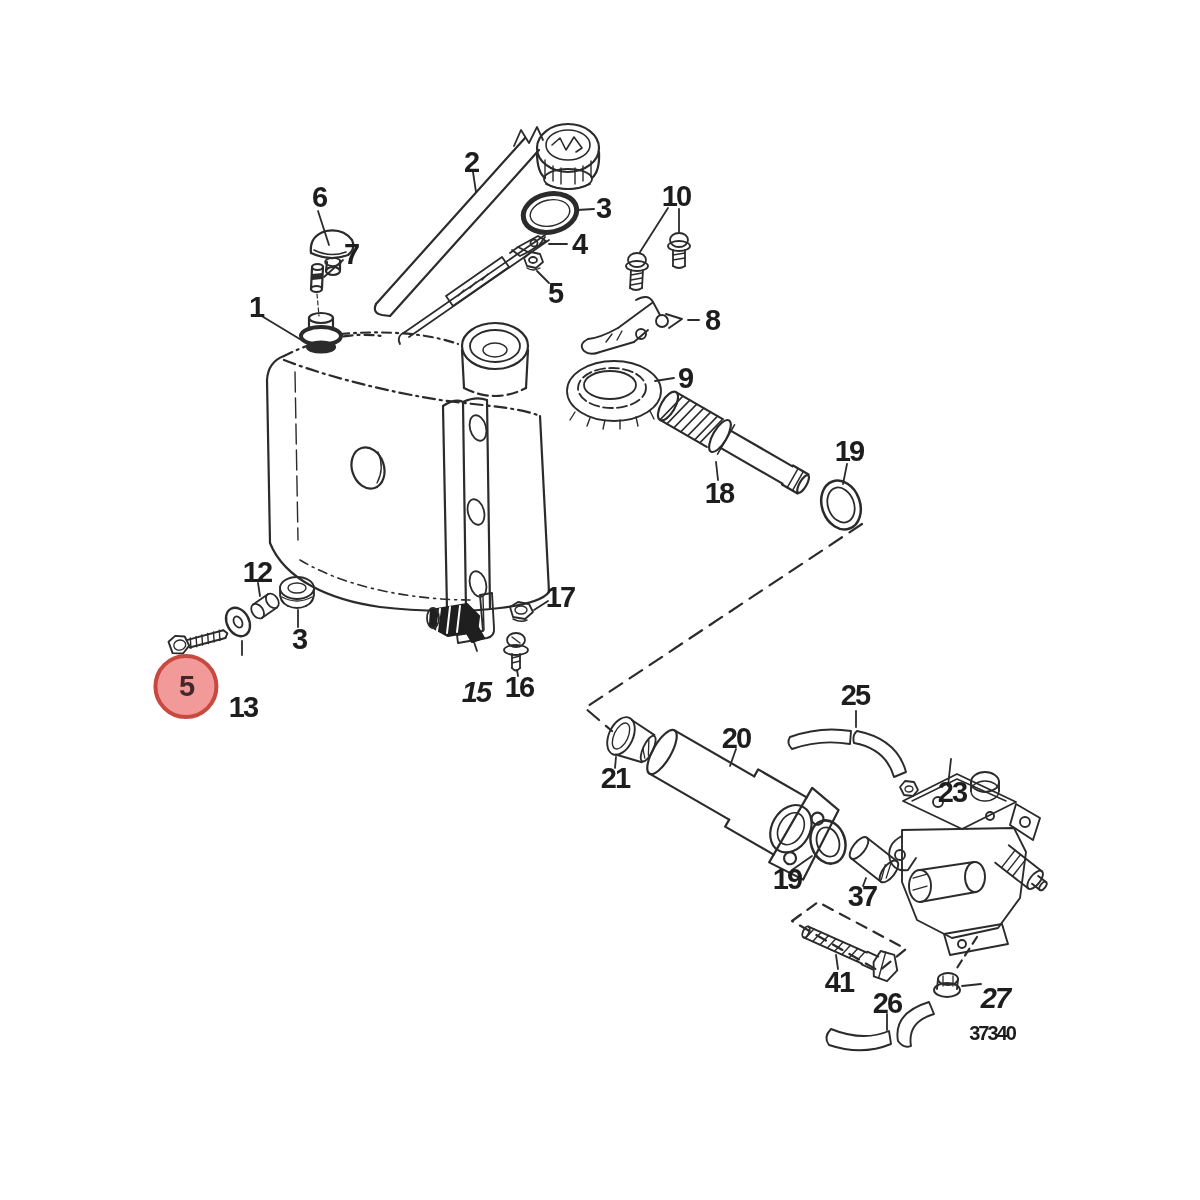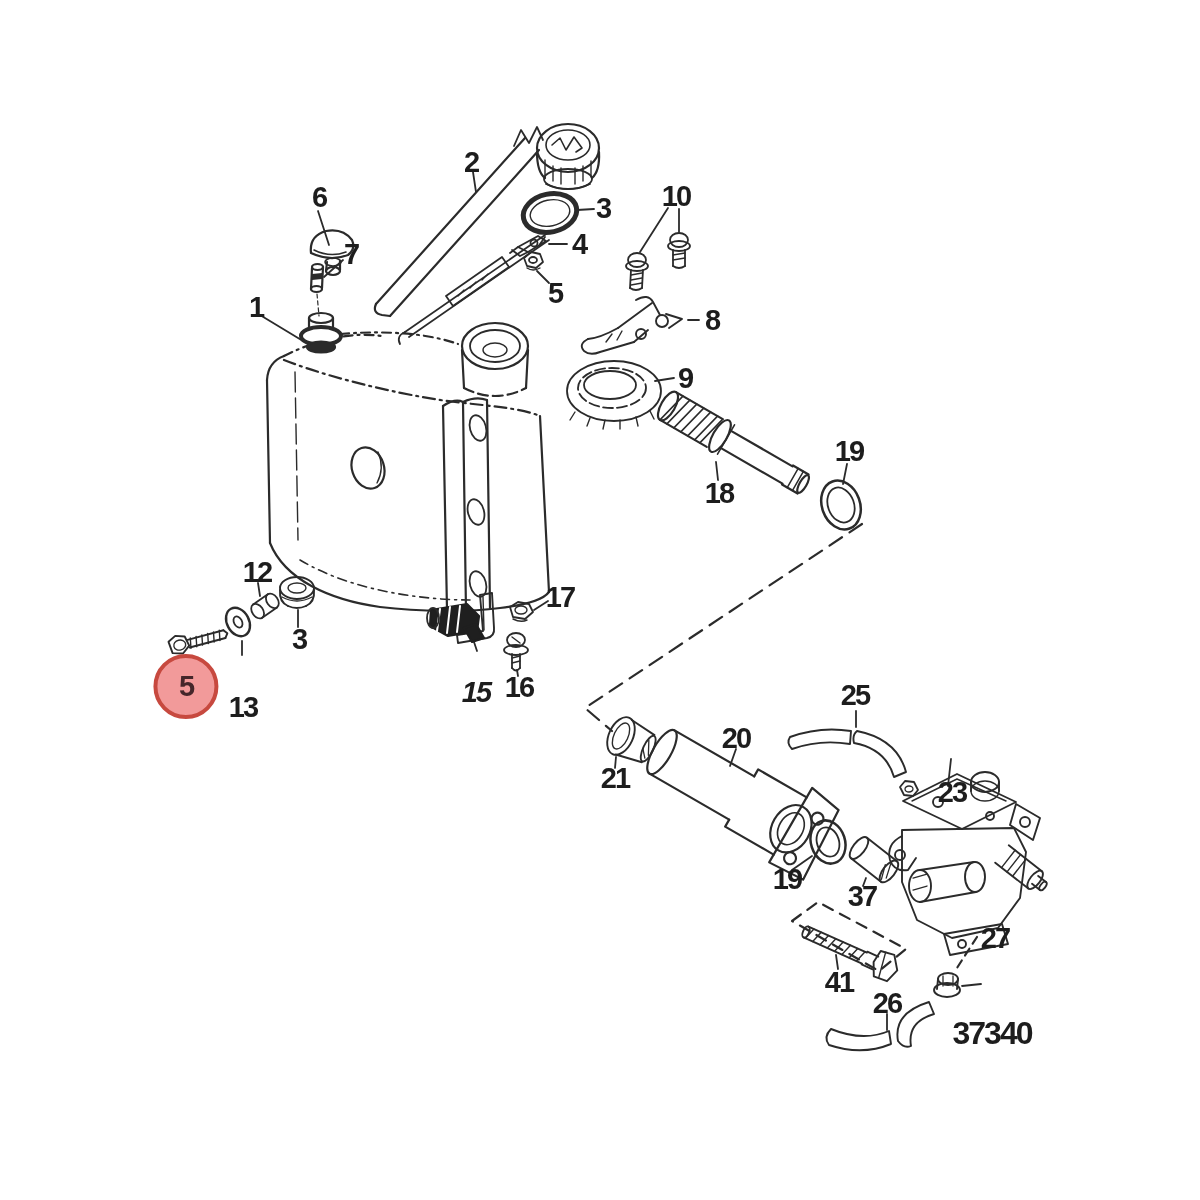--- a/index.html
+++ b/index.html
@@ -20,21 +20,21 @@
   .callout.highlighted{color:var(--hl-text,#45262a);z-index:4;}
   .callout.highlighted::before{
     content:"";position:absolute;left:50%;top:50%;
     width:57px;height:57px;transform:translate(-50%,-50%);
     background:var(--hl-fill,#f29a9a);
     border:4px solid var(--hl-border,#c7493f);
     border-radius:50%;z-index:-1;
   }
   .drawing-number{
     position:absolute;transform:translate(-50%,-50%);
-    font-weight:bold;font-size:32px;letter-spacing:-2px;color:#1d1d1d;
+    font-weight:bold;font-size:20px;letter-spacing:-2px;color:#1d1d1d;
   }
 </style>
 </head>
 <body>
 
 <div id="stage">
 
 <svg width="1200" height="1200" viewBox="0 0 1200 1200" stroke="#2b2b2b" fill="none" stroke-width="2.2" stroke-linecap="round" stroke-linejoin="round">
 
   <g stroke-width="1.8">
@@ -371,18 +371,18 @@
       <div class="callout" style="left: 719px; top: 493px; text-align: right;">18</div>
       <div class="callout" style="left: 849px; top: 451px;">19</div>
       <div class="callout" style="left: 736px; top: 738px;">20</div>
       <div class="callout" style="left: 615px; top: 778px;">21</div>
       <div class="callout" style="left: 862px; top: 896px;">37</div>
       <div class="callout" style="left: 952px; top: 792px;">23</div>
       <div class="callout" style="left: 787px; top: 879px;">19</div>
       <div class="callout" style="left: 839px; top: 982px;">41</div>
       <div class="callout" style="left: 855px; top: 695px;">25</div>
       <div class="callout" style="left: 887px; top: 1003px;">26</div>
-      <div class="callout" style="left: 995px; top: 938px;">27</div>
+      <div class="callout" style="left: 995px; top: 998px; font-style: italic;">27</div>
     </div>
 
 <div class="drawing-number" style="left: 992px; top: 1033px;">37340</div>
 
 </div>
 
 </body></html>

